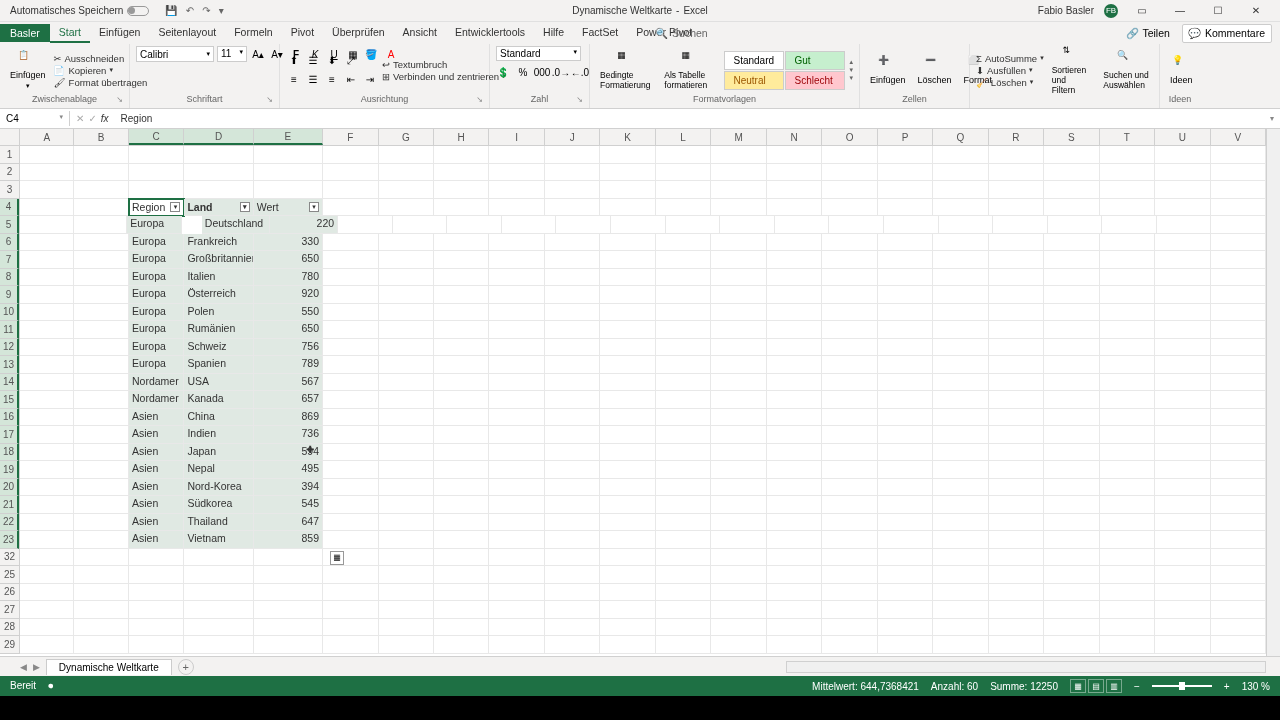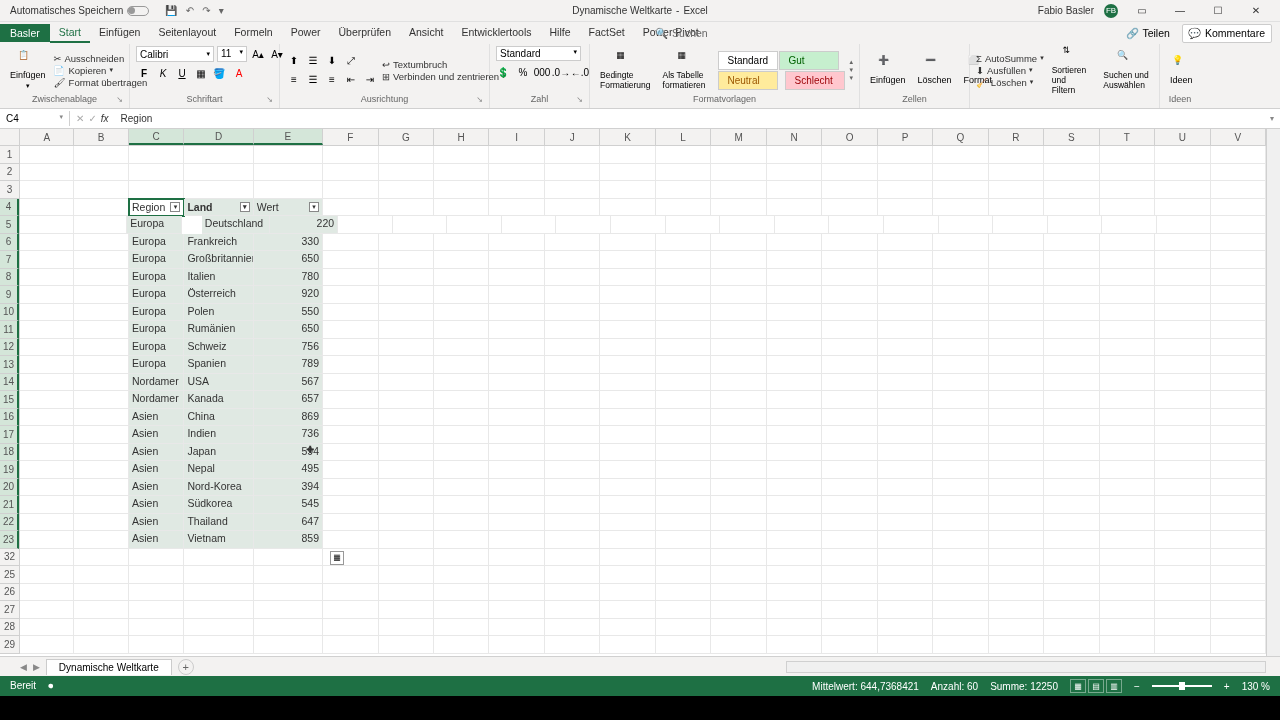--- a/index.html
+++ b/index.html
@@ -128,21 +128,21 @@
     </div>
   </div>
 
   <div class="tabs">
     <div class="tab-file">Basler</div>
     <div id="tabs-container" style="display: flex;">
         <div class="tab active">Start</div>
         <div class="tab">Einfügen</div>
         <div class="tab">Seitenlayout</div>
         <div class="tab">Formeln</div>
-        <div class="tab">Power</div>
+        <div class="tab">Pivot</div>
         <div class="tab">Überprüfen</div>
         <div class="tab">Ansicht</div>
         <div class="tab">Entwicklertools</div>
         <div class="tab">Hilfe</div>
         <div class="tab">FactSet</div>
         <div class="tab">Power Pivot</div>
       </div>
     <div class="search-icon-box">
       <span>🔍</span>
       <span>Suchen</span>
@@ -181,21 +181,21 @@
           <div class="ribbon-small-item">
               <span>🖌</span>
               <span>Format übertragen</span>
             </div>
         </div>
       </div>
       <div class="ribbon-group-label"><span>Zwischenablage</span><span class="dialog-launcher">↘</span></div>
     </div>
 
     <div class="ribbon-group" style="width:150px">
-      <div class="ribbon-group-content" style="flex-direction:column;align-items:flex-start;gap:3px">
+      <div class="ribbon-group-content" style="flex-direction:row;align-items:flex-start;gap:3px">
         <div class="fmt-row">
           <div class="font-select">
               <span>Calibri</span>
               <span style="font-size:7px">▾</span>
             </div>
           <div class="size-select">
               <span>11</span>
               <span style="font-size:7px">▾</span>
             </div>
           <div class="fmt-btn">A▴</div>
@@ -270,21 +270,21 @@
         </div>
         <div class="ribbon-big-btn">
           <div class="icon-box">▦</div>
           <span style="font-size:8.5px">Als Tabelle formatieren</span>
         </div>
         <div style="display:flex;flex-direction:column;gap:1px">
           <div style="display:flex;gap:1px">
             <div class="style-cell style-standard">Standard</div>
             <div class="style-cell style-gut">Gut</div>
           </div>
-          <div style="display:flex;gap:7px">
+          <div style="display:flex;gap:1px">
             <div class="style-cell style-neutral">Neutral</div>
             <div class="style-cell style-schlecht">Schlecht</div>
           </div>
         </div>
         <div style="display:flex;flex-direction:column;font-size:7px;color:#666">
           <span>▴</span>
           <span>▾</span>
           <span>▾</span>
         </div>
       </div>

